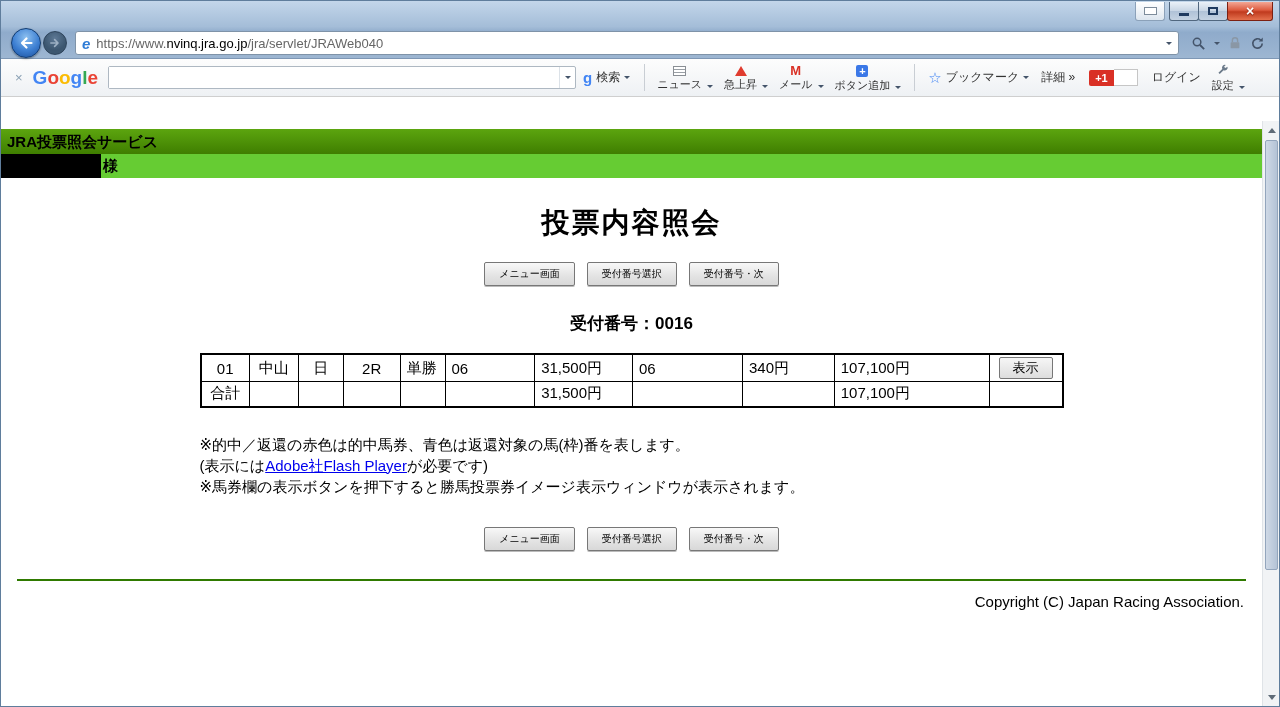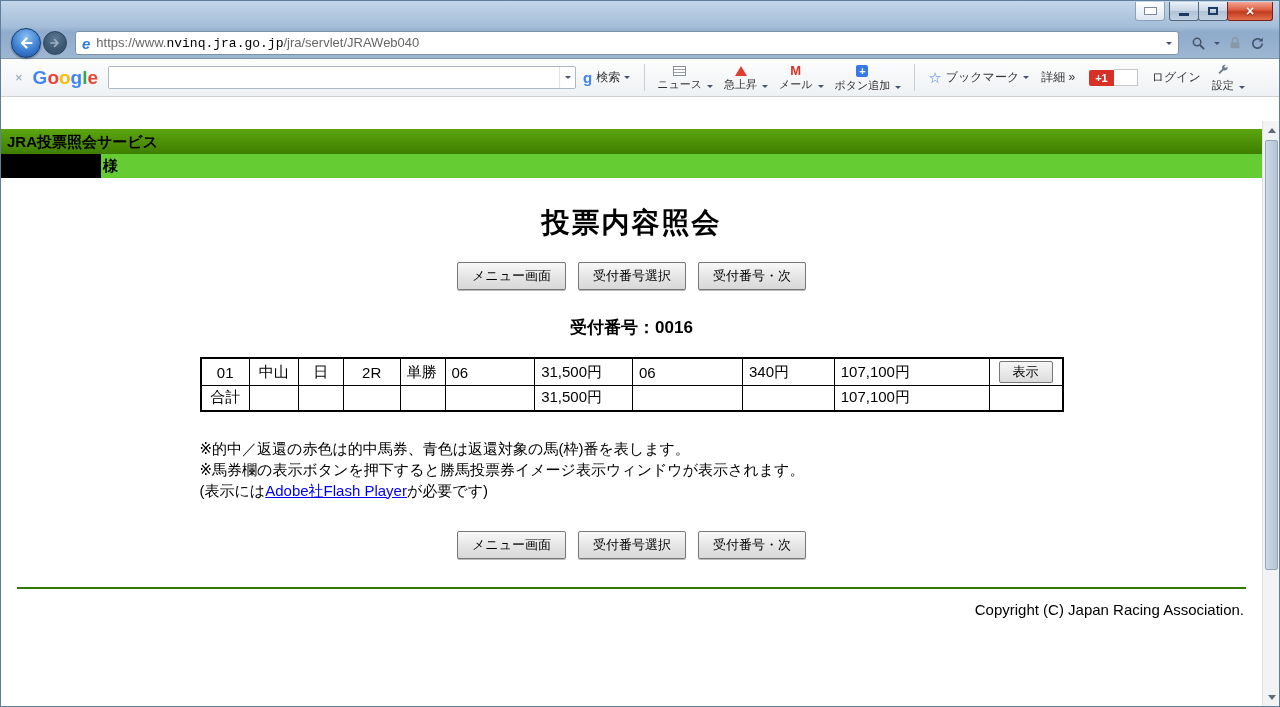--- a/index.html
+++ b/index.html
@@ -28,21 +28,21 @@
     background:radial-gradient(circle at 50% 30%, #8cc0f0, #3d7fd2 55%, #1b4f9b); border:1px solid #123d74;
     display:flex; align-items:center; justify-content:center; box-shadow:0 1px 2px rgba(0,0,0,.4); }
   .fwd-btn { width:24px; height:24px; border-radius:50%; margin-left:2px; flex:none;
     background:radial-gradient(circle at 50% 30%, #55708c, #2d4760 60%); border:1px solid #1d3248;
     display:flex; align-items:center; justify-content:center; opacity:.85; }
   .addr-bar { flex:1; height:24px; margin:0 8px 0 8px; background:#fff; border:1px solid #7f93a8; border-radius:3px;
     display:flex; align-items:center; padding:0 6px; overflow:hidden; }
   .ie-icon { color:#2e7cd6; font-weight:bold; font-style:italic; font-size:15px; margin-right:6px; }
   .url { font-size:13px; white-space:nowrap; }
   .url .pre, .url .path { color:#666; }
-  .url .host { color:#000;font-family:Liberation Mono, monospace; }
+  .url .host { color:#000; }
   .addr-caret { margin-left:auto; }
   .nav-right { display:flex; align-items:center; gap:8px; padding:0 14px 0 4px; flex:none; }
   .caret { width:0; height:0; border:4px solid transparent; border-top-color:#44546a; margin-top:4px; }
   .caret.small { border-width:3px; margin-top:3px; }
 
   
   .menu-bar { height:24px; background:#f3f3f3; border-bottom:1px solid #e0e0e0; display:flex; align-items:center; padding-left:14px; }
   .menu-item { font-size:13px; color:#000; padding:3px 9px; cursor:default; }
 
   
@@ -86,21 +86,21 @@
   .band1 { margin-top:8px; height:25px; line-height:25px; padding-left:6px; font-size:15px; font-weight:bold; color:#000;
     background:linear-gradient(#5ca50f, var(--band-dark-green, #3f7e00)); }
   .band2 { height:24px; background:var(--band-light-green, #66cc33); display:flex; align-items:center; }
   .redact { width:100px; height:24px; background:#000; }
   .band2 .suffix { font-size:15px; font-weight:bold; color:#000; margin-left:2px; }
 
   .page-title { text-align:center; font-size:28px; font-weight:bold; color:#000; margin:26px 8px 20px; letter-spacing:2px; }
   .date-line { text-align:center; font-size:17px; font-weight:bold; margin-bottom:24px; }
   .btn-row { display:flex; justify-content:center; gap:12px; margin:14px 0; }
   .gray-btn { background:linear-gradient(#f8f8f8,#e3e3e3 60%,#d8d8d8); border:1px solid #777;
-    font-size:13px; padding:4px 14px; color:#000; border-radius:2px; box-shadow:0 1px 0 #bbb;
+    font-size:10px; padding:4px 14px; color:#000; border-radius:2px; box-shadow:0 1px 0 #bbb;
     font-family:"Liberation Sans","DejaVu Sans",sans-serif; }
   .receipt-line { text-align:center; font-size:17px; font-weight:bold; margin:26px 0 18px; }
 
   table.bets { border-collapse:collapse; table-layout:fixed; width:864px; margin:0 auto 26px; border:2px solid #000; }
   table.bets th, table.bets td { border:1px solid #000; font-size:15px; padding:2px 6px; height:25px; color:#000; }
   table.bets th { background:var(--table-header-green, #a0f0a0); font-weight:bold; text-align:center; }
   td.ac { text-align:center; } td.al { text-align:left; } td.ar { text-align:left; }
   td.hit { color:var(--hit-red, #cc0000); }
   .show-btn { background:linear-gradient(#f6f6f6,#ddd); border:1px solid #777; font-size:13px; padding:1px 13px; border-radius:2px;
     font-family:"Liberation Sans","DejaVu Sans",sans-serif; }
@@ -304,22 +304,22 @@
         <td></td>
         <td></td>
         <td class="ar">107,100円</td>
         <td></td>
       </tr>
     </tbody>
       </table>
 
     <div class="notes">
       <div>※的中／返還の赤色は的中馬券、青色は返還対象の馬(枠)番を表します。</div>
+      <div><span>(表示には</span><a href="#" class="flash-link">Adobe社Flash Player</a><span>が必要です)</span></div>
       <div>※馬券欄の表示ボタンを押下すると勝馬投票券イメージ表示ウィンドウが表示されます。</div>
-      <div><span>(表示には</span><a href="#" class="flash-link">Adobe社Flash Player</a><span>が必要です)</span></div>
     </div>
 
     <div class="btn-row" style="margin-top:30px;">
       <button class="gray-btn">メニュー画面</button>
       <button class="gray-btn">受付番号選択</button>
       <button class="gray-btn">受付番号・次</button>
     </div>
 
     <hr class="hr-green">
     <div class="copyright">Copyright (C) Japan Racing Association.</div>

